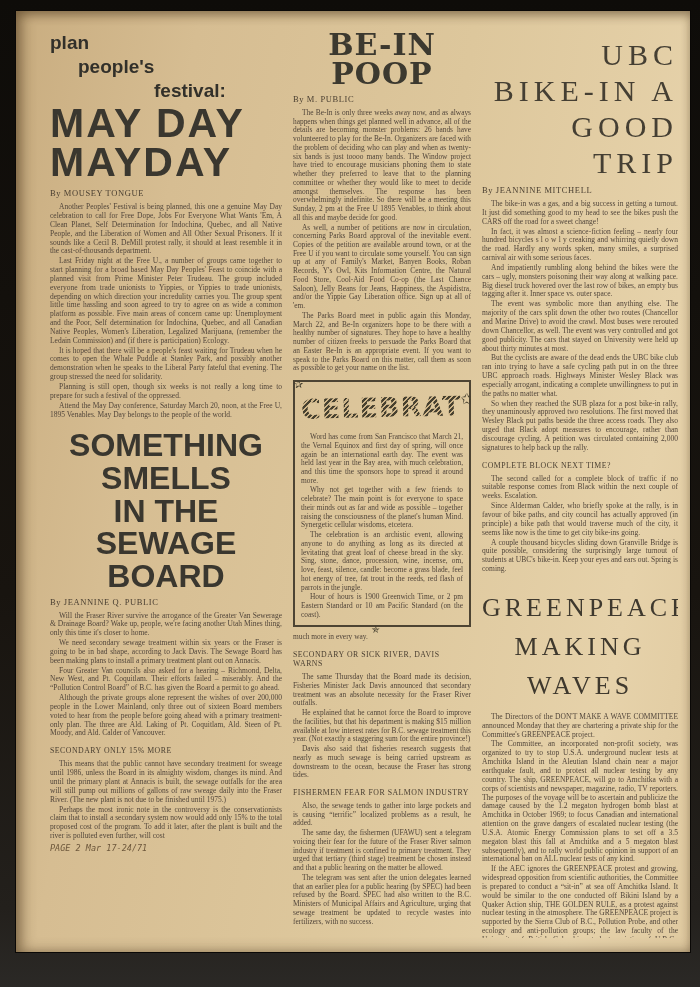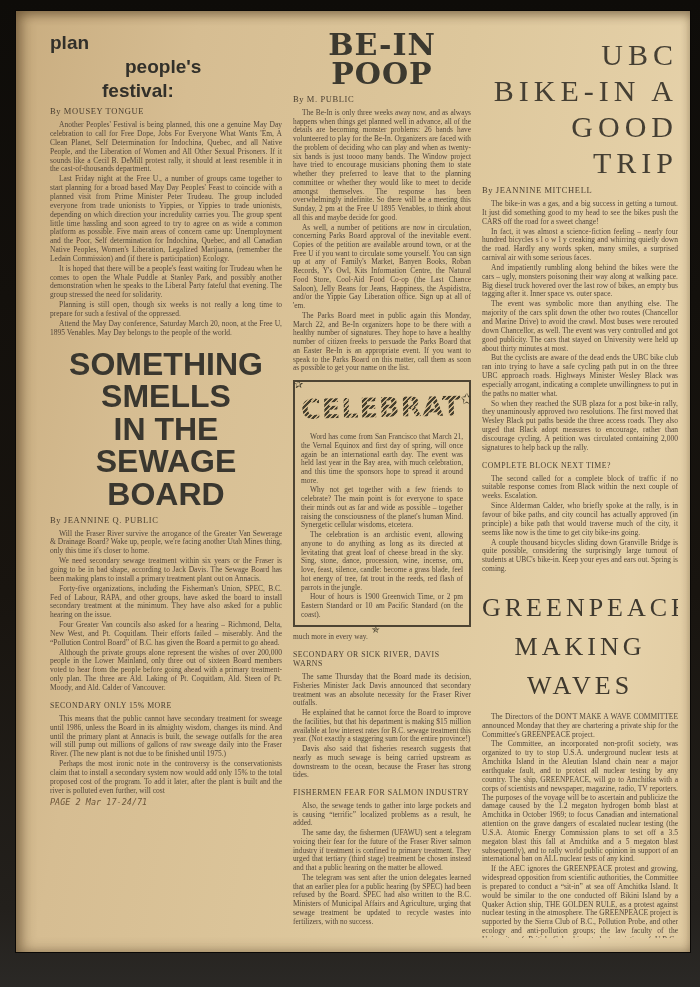--- a/index.html
+++ b/index.html
@@ -24,22 +24,22 @@
   p.noindent{text-indent:0;}
 
   .byline{font:8.5px "Liberation Serif",serif;letter-spacing:.6px;color:#4a3f31;
           margin:4px 0 5px;}
   .subhead{font:7.8px "Liberation Serif",serif;letter-spacing:.5px;color:#4a3f31;
            margin:8px 0 5px;}
 
   
   .kicker{font-family:"Liberation Sans",sans-serif;font-weight:bold;font-size:19px;
           color:#32302a;line-height:1.25;margin-bottom:2px;}
-  .kicker div:nth-child(2){margin-left:75px;}
-  .kicker div:nth-child(3){margin-left:52px;}
+  .kicker div:nth-child(2){margin-left:28px;}
+  .kicker div:nth-child(3){margin-left:104px;}
   .h-mayday{font-family:"Liberation Sans",sans-serif;font-weight:bold;font-size:41px;
             letter-spacing:2px;line-height:.95;color:#3a372f;margin:2px 0 6px;}
   .h-smells{font-family:"Liberation Sans",sans-serif;font-weight:bold;font-size:32px;
             line-height:1.02;color:#3a372f;text-align:center;margin:10px 0 4px;}
 
   
   .h-bein{font-family:"DejaVu Serif",serif;font-weight:bold;font-size:30px;
           letter-spacing:1px;line-height:.95;color:#3c392f;text-align:center;margin:0 0 6px;}
   .celebrate-box{border:2px solid #4d4433;margin:7px 0 6px;padding:8px 6px 5px;position:relative;}
   .celebrate-title{position:relative;text-align:center;margin:2px 0 10px;
@@ -68,41 +68,44 @@
   <div class="page">
     <div class="columns">
 
       <div class="col col1">
         <div class="kicker">
             <div>plan</div>
             <div>people's</div>
             <div>festival:</div>
           </div>
 
+        <div class="h-mayday">
+            <div>MAY DAY</div>
+            <div>MAYDAY</div>
+          </div>
         <div class="byline">By MOUSEY TONGUE</div>
         <div class="copy">
             <p>Another Peoples' Festival is being planned, this one a genuine May Day celebration to call for Free Dope, Jobs For Everyone What Wants 'Em, A Clean Planet, Self Determination for Indochina, Quebec, and all Native People, and the Liberation of Women and All Other Sexual Prisoners. If it sounds like a Cecil B. DeMill protest rally, it should at least resemble it in the cast-of-thousands department.</p>
             <p>Last Friday night at the Free U., a number of groups came together to start planning for a broad based May Day Peoples' Feast to coincide with a planned visit from Prime Minister Peter Trudeau. The group included everyone from trade unionists to Yippies, or Yippies to trade unionists, depending on which direction your incredulity carries you. The group spent little time hassling and soon agreed to try to agree on as wide a common platform as possible. Five main areas of concern came up: Unemployment and the Poor, Self determination for Indochina, Quebec, and all Canadian Native Peoples, Women's Liberation, Legalized Marijuana, (remember the Ledain Commission) and (if there is participation) Ecology.</p>
             <p>It is hoped that there will be a people's feast waiting for Trudeau when he comes to open the Whale Puddle at Stanley Park, and possibly another demonstration when he speaks to the Liberal Party fateful that evening. The group stressed the need for solidarity.</p>
             <p>Planning is still open, though six weeks is not really a long time to prepare for such a festival of the oppressed.</p>
             <p>Attend the May Day conference, Saturday March 20, noon, at the Free U, 1895 Venables. May Day belongs to the people of the world.</p>
           </div>
 
         <div class="h-smells">
             <div>SOMETHING</div>
             <div>SMELLS</div>
             <div>IN THE</div>
             <div>SEWAGE</div>
             <div>BOARD</div>
           </div>
         <div class="byline">By JEANNINE Q. PUBLIC</div>
         <div class="copy">
             <p>Will the Fraser River survive the arrogance of the Greater Van Sewerage &amp; Drainage Board? Wake up, people, we're facing another Utah Mines thing, only this time it's closer to home.</p>
             <p>We need secondary sewage treatment within six years or the Fraser is going to be in bad shape, according to Jack Davis. The Sewage Board has been making plans to install a primary treatment plant out on Annacis.</p>
-            <p>Forty-five organizations, including the Fisherman's Union, SPEC, B.C. Fed of Labour, RAPA, and other groups, have asked the board to install secondary treatment at the minimum. They have also asked for a public hearing on the issue.</p>
             <p>Four Greater Van councils also asked for a hearing – Richmond, Delta, New West, and Pt. Coquitlam. Their efforts failed – miserably. And the “Pollution Control Board” of B.C. has given the Board a permit to go ahead.</p>
             <p>Although the private groups alone represent the wishes of over 200,000 people in the Lower Mainland, only three out of sixteen Board members voted to hear from the people before going ahead with a primary treatment-only plan. The three are Ald. Laking of Pt. Coquitlam, Ald. Steen of Pt. Moody, and Ald. Calder of Vancouver.</p>
           </div>
         <div class="subhead">SECONDARY ONLY 15% MORE</div>
         <div class="copy">
             <p>This means that the public cannot have secondary treatment for sweage until 1986, unless the Board in its almighty wisdom, changes its mind. And until the primary plant at Annacis is built, the sewage outfalls for the area will still pump out millions of gallons of raw sweage daily into the Fraser River. (The new plant is not due to be finished until 1975.)</p>
             <p>Perhaps the most ironic note in the controversy is the conservationists claim that to install a secondary system now would add only 15% to the total proposed cost of the program. To add it later, after the plant is built and the river is polluted even further, will cost</p>
           </div>
 
         <div class="page-footer">PAGE 2   Mar 17-24/71</div>

